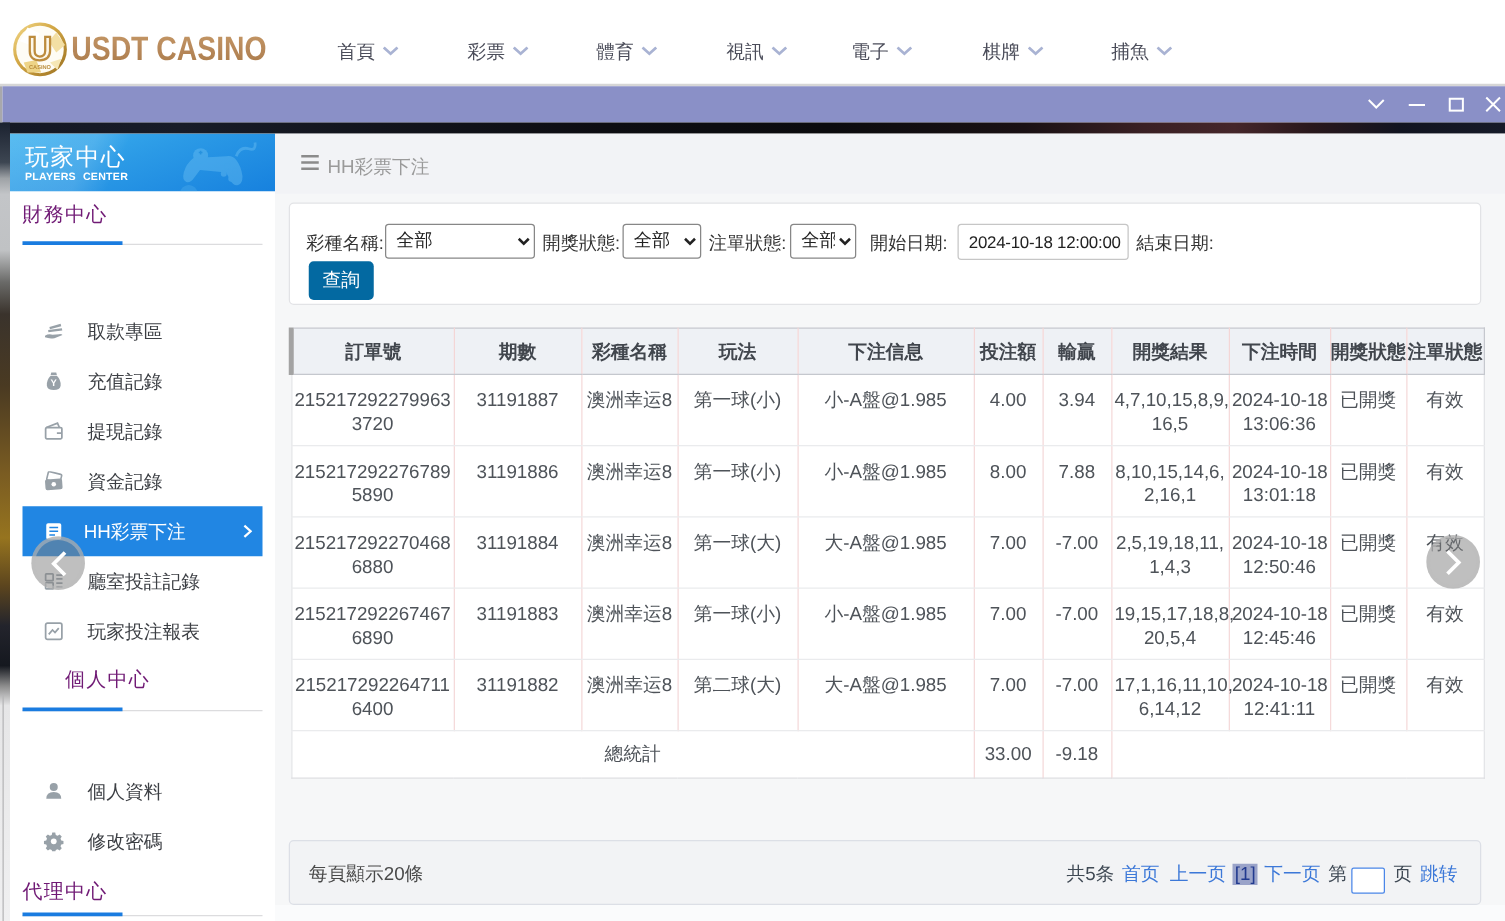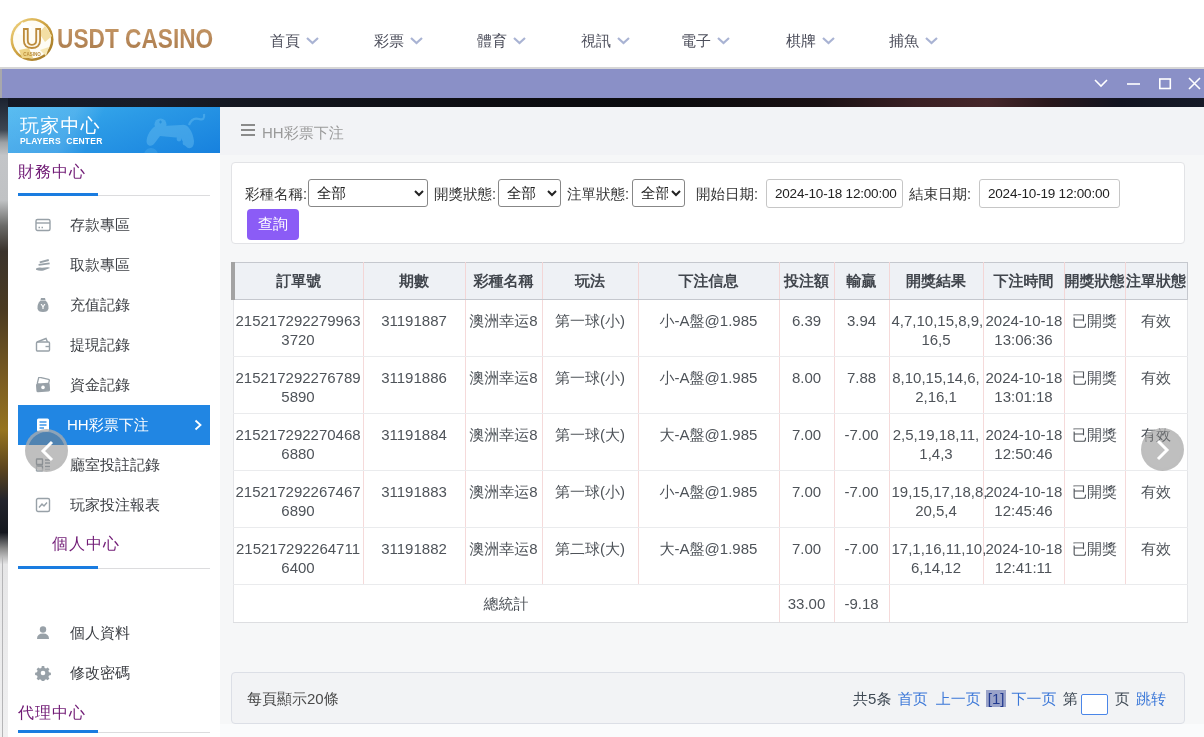--- a/index.html
+++ b/index.html
@@ -46,21 +46,21 @@
 .mainbottom { position:absolute; left:220px; top:724px; width:984px; height:13px; background:#fafbfc; }
 .crumb { position:absolute; left:262px; top:124px; font-size:15px; color:#9a9a9a; }
 .hamb { position:absolute; left:241px; top:124px; width:14px; height:12px; }
 .hamb div { height:2px; background:#8b8b8b; margin-bottom:3px; }
 
 
 .fcard { position:absolute; left:231px; top:162px; width:954px; height:82px; background:#fff; border:1px solid #e2e3e6; border-radius:4px; }
 .flabel { position:absolute; top:22px; font-size:14.5px; color:#333; }
 .fsel { position:absolute; top:16px; height:28px; border:1px solid #878787; border-radius:3px; background:#fff; font-size:14.5px; color:#222; font-family:"Liberation Sans",sans-serif; padding:0 0 0 4px; }
 .finput { position:absolute; top:16px; height:29px; border:1px solid #c6c6c6; border-radius:3px; background:#fff; font-size:13.5px; letter-spacing:-0.2px; color:#222; padding:0 0 0 8px; font-family:"Liberation Sans",sans-serif; }
-.qbtn { position:absolute; left:15px; top:46px; width:52px; height:31px; background:#8b5cf6; color:#fff; border:none; border-radius:4px; font-size:15px; font-family:"Liberation Sans",sans-serif; }
+.qbtn { position:absolute; left:15px; top:46px; width:52px; height:31px; background:#0369a1; color:#fff; border:none; border-radius:4px; font-size:15px; font-family:"Liberation Sans",sans-serif; }
 
 
 table.t { position:absolute; left:231px; top:262px; width:954px; border-collapse:collapse; table-layout:fixed; font-size:15px; }
 table.t th { background:#eef1f5; font-weight:bold; color:#41464d; height:37px; border:1px solid #f3d6d6; border-top:1px solid #c5c8ce; border-bottom:1px solid #c5c8ce; padding:0; white-space:nowrap; overflow:hidden; }
 table.t th:first-child { border-left:4px solid #a3a3a3; }
 table.t th:last-child { border-right:1px solid #c5c8ce; }
 table.t td { background:#fff; color:#4e5359; text-align:center; border:1px solid #f5dada; border-top:1px solid #eaebed; border-bottom:1px solid #eaebed; height:57px; line-height:19px; padding:11px 2px 0; vertical-align:top; }
 table.t td:first-child { border-left:1px solid #e4e5e8; }
 table.t td:last-child { border-right:1px solid #e4e5e8; }
 table.t tr.sum td { height:38px; padding:0 2px; vertical-align:middle; }
@@ -166,31 +166,20 @@
     </svg>
     <div class="t1">玩家中心</div>
     <div class="t2">PLAYERS CENTER</div>
   </div>
 
   <div class="sectiontitle" style="top:55px;">財務中心</div>
   <div class="secline" style="top:88px;">
       <i></i>
     </div>
 
-  <div class="mitem" style="top:98px;">
-      <svg class="mi" viewBox="0 0 16 16">
-        <g fill="none" stroke="#98a1a8" stroke-width="1.4">
-          <rect x="1" y="2.5" width="14" height="11" rx="1.5"></rect>
-          <line x1="1" y1="6" x2="15" y2="6"></line>
-          <line x1="3.5" y1="10.5" x2="5" y2="10.5"></line>
-          <line x1="6.5" y1="10.5" x2="8" y2="10.5"></line>
-        </g>
-      </svg>
-      <div class="mt">存款專區</div>
-    </div>
   <div class="mitem" style="top:138px;">
       <svg class="mi" viewBox="0 0 16 16">
         <g fill="#98a1a8">
           <path d="M4.5 4.5 L13.5 2 L14 4 L5 6.3 Z"></path>
           <path d="M3.5 7 L14.5 5.5 L14.8 7.3 L3.7 8.8 Z"></path>
           <path d="M1 11.5 Q4 9.8 7 10.8 L12.5 10.3 Q14.5 10.2 15 11 L8.5 13.5 Q4.5 14.2 1 12.8 Z"></path>
         </g>
       </svg>
       <div class="mt">取款專區</div>
     </div>
@@ -303,21 +292,20 @@
 <div class="fcard">
   <div class="flabel" style="left:13px;">彩種名稱:</div>
   <select class="fsel" style="left:76px; width:120px;"><option>全部</option></select>
   <div class="flabel" style="left:202px;">開獎狀態:</div>
   <select class="fsel" style="left:266px; width:63px;"><option>全部</option></select>
   <div class="flabel" style="left:335px;">注單狀態:</div>
   <select class="fsel" style="left:400px; width:53px;"><option>全部</option></select>
   <div class="flabel" style="left:464px;">開始日期:</div>
   <input class="finput" style="left: 534px; width: 137px;" value="2024-10-18 12:00:00">
   <div class="flabel" style="left:677px;">結束日期:</div>
-  <input class="finput" style="left: 747px; width: 141px;" value="2024-10-19 12:00:00">
   <button class="qbtn">查詢</button>
 </div>
 
 <table class="t">
   <colgroup>
     <col style="width:130px">
       <col style="width:102px">
       <col style="width:77px">
       <col style="width:96px">
       <col style="width:141px">
@@ -341,21 +329,21 @@
         <th>下注時間</th>
         <th>開獎狀態</th>
         <th>注單狀態</th>
       </tr>
   <tr>
         <td>215217292279963<br>3720</td>
         <td>31191887</td>
         <td>澳洲幸运8</td>
         <td>第一球(小)</td>
         <td>小-A盤@1.985</td>
-        <td>6.39</td>
+        <td>4.00</td>
         <td>3.94</td>
         <td>4,7,10,15,8,9,<br>16,5</td>
         <td><span class="nw">2024-10-18</span><br><span class="nw">13:06:36</span></td>
         <td>已開獎</td>
         <td>有效</td>
       </tr>
   <tr>
         <td>215217292276789<br>5890</td>
         <td>31191886</td>
         <td>澳洲幸运8</td>

